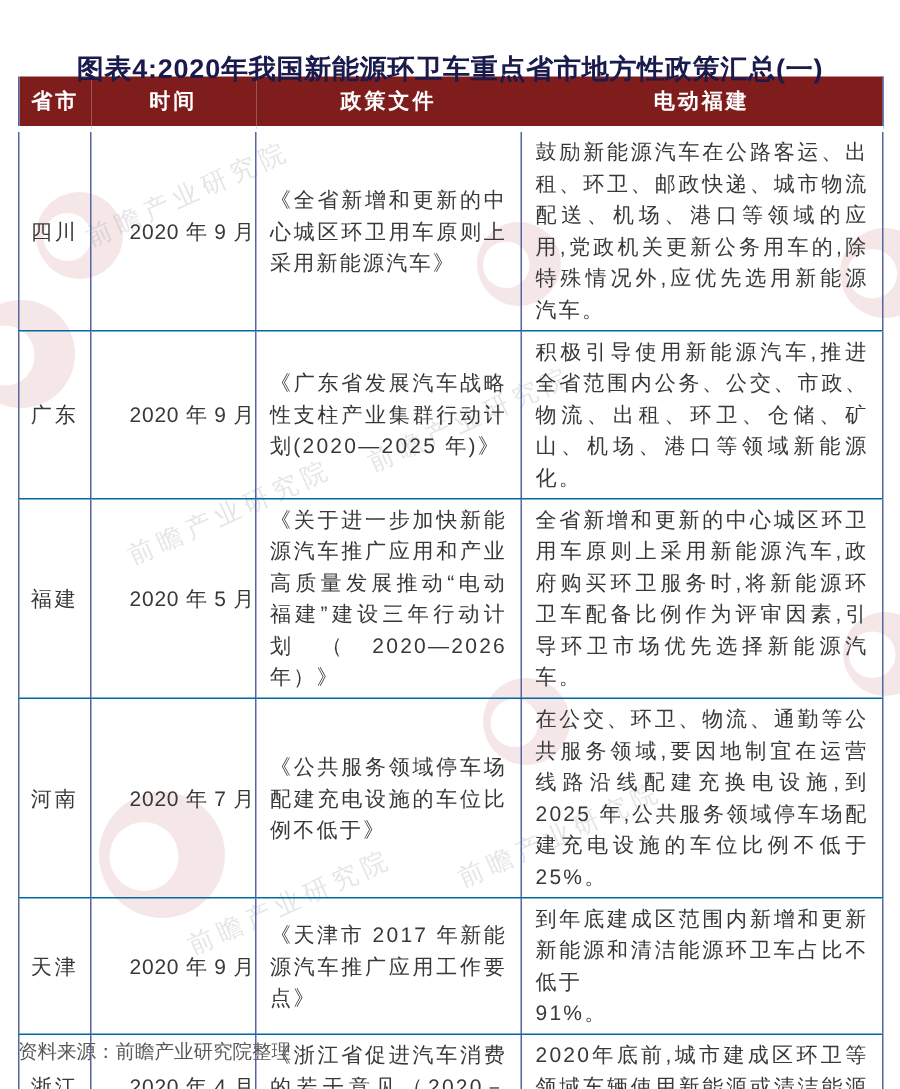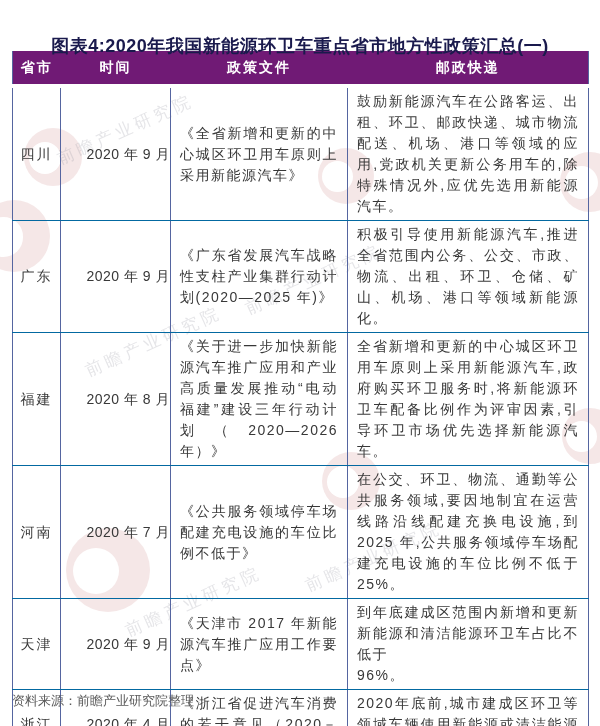--- a/index.html
+++ b/index.html
@@ -57,21 +57,21 @@
     width: 576px;
     border-collapse: collapse;
     table-layout: fixed;
     z-index: 1;
     border-left: 1px solid #5565a0;
     border-right: 1px solid #5565a0;
     border-bottom: 2px solid #0b0b77;
     background: transparent;
   }
   thead th {
-    background: #701a75;
+    background: #7f1d1d;
     color: #ffffff;
     font-size: 14px;
     font-weight: bold;
     letter-spacing: 2px;
     height: 35px;
     text-align: center;
     vertical-align: middle;
     border-bottom: 4px solid #ffffff;
   }
   tbody td {
@@ -140,54 +140,54 @@
       <col style="width:48px">
       <col style="width:110px">
       <col style="width:177px">
       <col style="width:241px">
     </colgroup>
     <thead>
       <tr>
         <th>省市</th>
         <th>时间</th>
         <th>政策文件</th>
-        <th>邮政快递</th>
+        <th>电动福建</th>
       </tr>
     </thead>
     <tbody>
       <tr class="r0">
         <td class="prov">四川</td>
         <td class="time">2020 年 9 月</td>
         <td class="pol">《全省新增和更新的中心城区环卫用车原则上采用新能源汽车》</td>
         <td class="cont">鼓励新能源汽车在公路客运、出租、环卫、邮政快递、城市物流配送、机场、港口等领域的应用,党政机关更新公务用车的,除特殊情况外,应优先选用新能源汽车。</td>
       </tr>
       <tr class="r1">
         <td class="prov">广东</td>
         <td class="time">2020 年 9 月</td>
         <td class="pol">《广东省发展汽车战略性支柱产业集群行动计划(2020—2025 年)》</td>
         <td class="cont">积极引导使用新能源汽车,推进全省范围内公务、公交、市政、物流、出租、环卫、仓储、矿山、机场、港口等领域新能源化。</td>
       </tr>
       <tr class="r2">
         <td class="prov">福建</td>
-        <td class="time">2020 年 8 月</td>
+        <td class="time">2020 年 5 月</td>
         <td class="pol">《关于进一步加快新能源汽车推广应用和产业高质量发展推动“电动福建”建设三年行动计划（2020—2026 年）》</td>
         <td class="cont">全省新增和更新的中心城区环卫用车原则上采用新能源汽车,政府购买环卫服务时,将新能源环卫车配备比例作为评审因素,引导环卫市场优先选择新能源汽车。</td>
       </tr>
       <tr class="r3">
         <td class="prov">河南</td>
         <td class="time">2020 年 7 月</td>
         <td class="pol">《公共服务领域停车场配建充电设施的车位比例不低于》</td>
         <td class="cont">在公交、环卫、物流、通勤等公共服务领域,要因地制宜在运营线路沿线配建充换电设施,到 2025 年,公共服务领域停车场配建充电设施的车位比例不低于 25%。</td>
       </tr>
       <tr class="r4">
         <td class="prov">天津</td>
         <td class="time">2020 年 9 月</td>
         <td class="pol">《天津市 2017 年新能源汽车推广应用工作要点》</td>
         <td class="cont">到年底建成区范围内新增和更新新能源和清洁能源环卫车占比不低于
-96%。</td>
+91%。</td>
       </tr>
       <tr class="r5">
         <td class="prov">浙江</td>
         <td class="time">2020 年 4 月</td>
         <td class="pol">《浙江省促进汽车消费的若干意见（2020－2022 年）》</td>
         <td class="cont">2020年底前,城市建成区环卫等领域车辆使用新能源或清洁能源汽车 比例达80%以上。</td>
       </tr>
 
     </tbody>
   </table>

